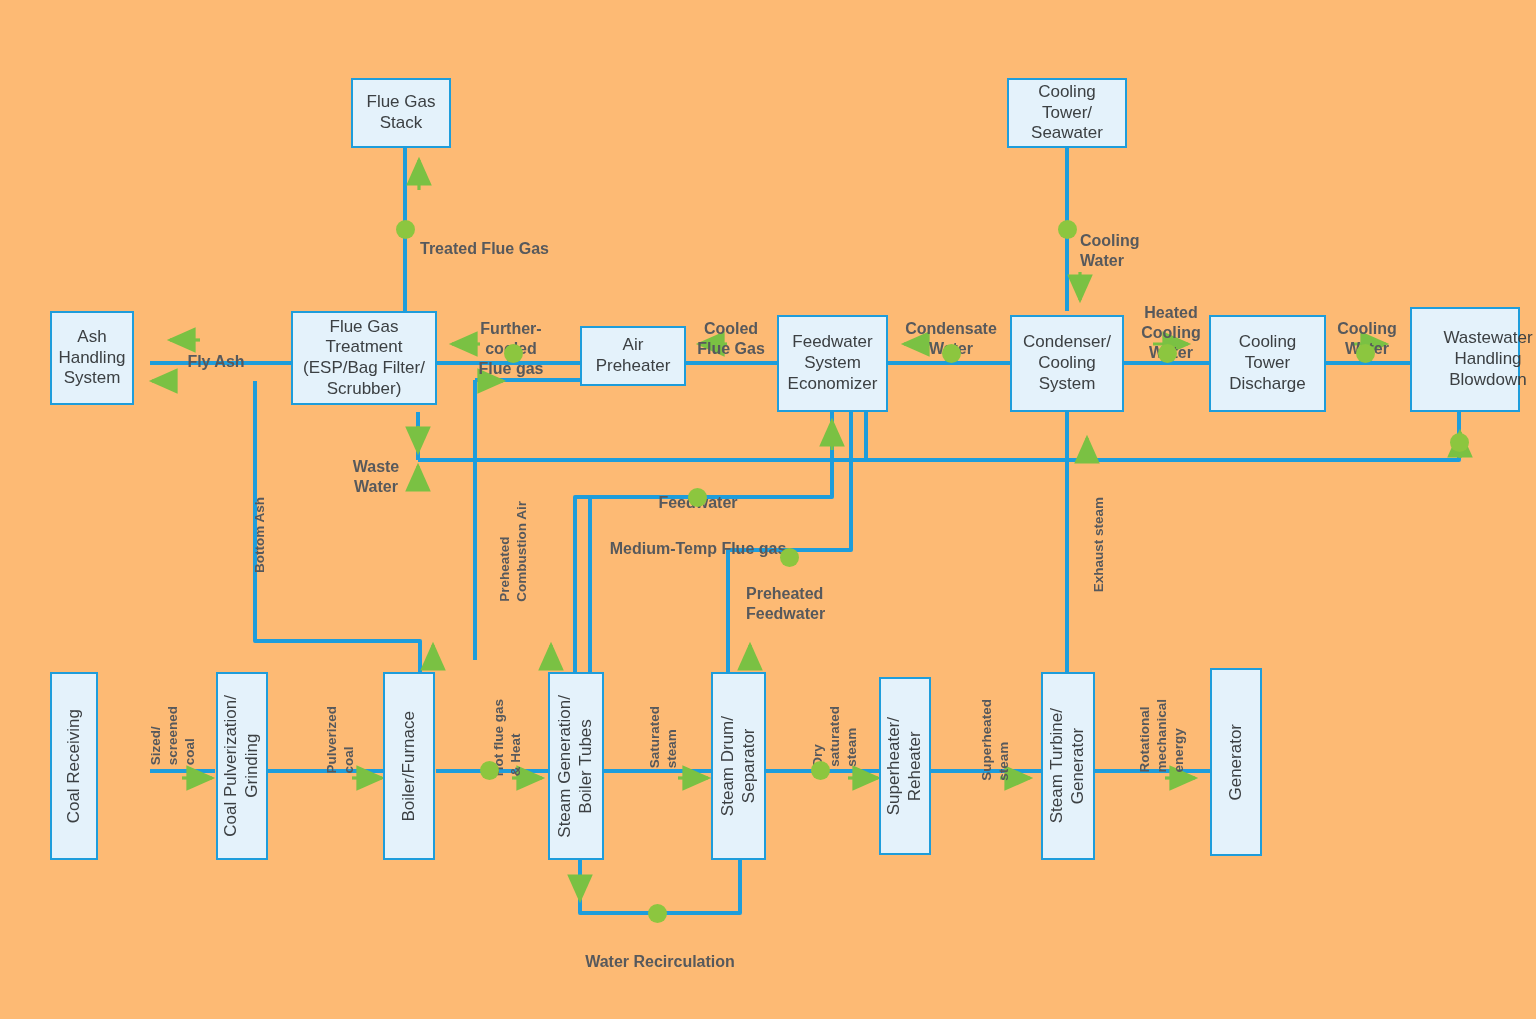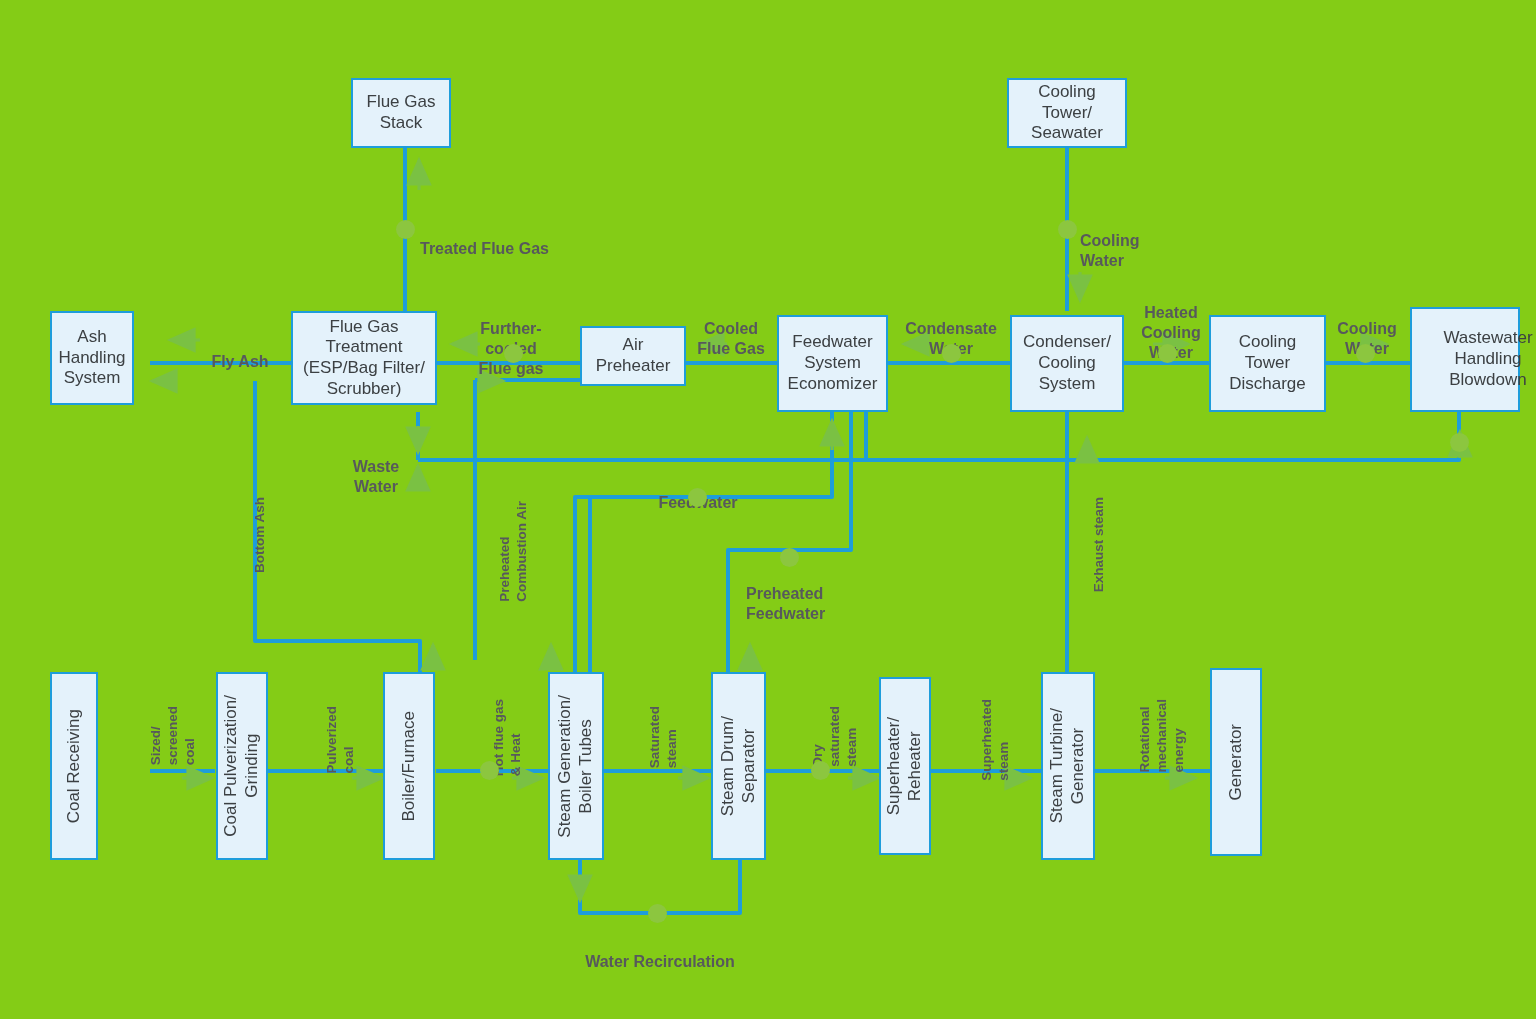--- a/index.html
+++ b/index.html
@@ -1,17 +1,17 @@
 <!DOCTYPE html>
 <html><head>
 <meta charset="utf-8">
 <style>
   html,body{margin:0;padding:0;background:#000;}
   body{width:1536px;height:1019px;overflow:hidden;font-family:"Liberation Sans",sans-serif;}
-  #stage{position:relative;width:1536px;height:1019px;background:#84cc16;}
+  #stage{position:relative;width:1536px;height:1019px;background:#fdba74;}
   svg#wires{position:absolute;left:0;top:0;width:1536px;height:1019px;}
   .node{
     position:absolute;
     background:#e4f2fb;
     border:2.5px solid #1e9ddb;
     box-sizing:border-box;
     display:flex;align-items:center;justify-content:center;
     color:#3c4043;
     text-align:center;
     line-height:1.22;
@@ -187,21 +187,21 @@
     <span>Generator</span>
   </div>
 
   <div class="lbl big" style="left:420px;top:219px;text-align:left;">
     <span>Treated Flue Gas</span>
   </div>
   <div class="lbl big" style="left:1080px;top:211px;text-align:left;">
     <span>Cooling
 Water</span>
   </div>
-  <div class="lbl big" style="left:200px;top:332px;width:80px;">
+  <div class="lbl big" style="left:176px;top:332px;width:80px;">
     <span>Fly Ash</span>
   </div>
   <div class="lbl big" style="left:455px;top:299px;width:112px;">
     <span>Further-cooled
 Flue gas</span>
   </div>
   <div class="lbl big" style="left:693px;top:299px;width:76px;">
     <span>Cooled
 Flue Gas</span>
   </div>
@@ -224,20 +224,23 @@
   </div>
   <div class="lbl v" style="left:235px;top:497px;">
     <span>Bottom Ash</span>
   </div>
   <div class="lbl v" style="left:480px;top:501px;">
     <span>Preheated
 Combustion Air</span>
   </div>
   <div class="lbl big" style="left:654px;top:473px;width:88px;">
     <span>Feedwater</span>
+  </div>
+  <div class="lbl big" style="left:608px;top:519px;width:180px;">
+    <span>Medium-Temp Flue gas</span>
   </div>
   <div class="lbl big" style="left:746px;top:564px;width:92px;text-align:left;">
     <span>Preheated
 Feedwater</span>
   </div>
   <div class="lbl v" style="left:1074px;top:497px;">
     <span>Exhaust steam</span>
   </div>
 
   <div class="lbl v" style="left:131px;top:706px;">

